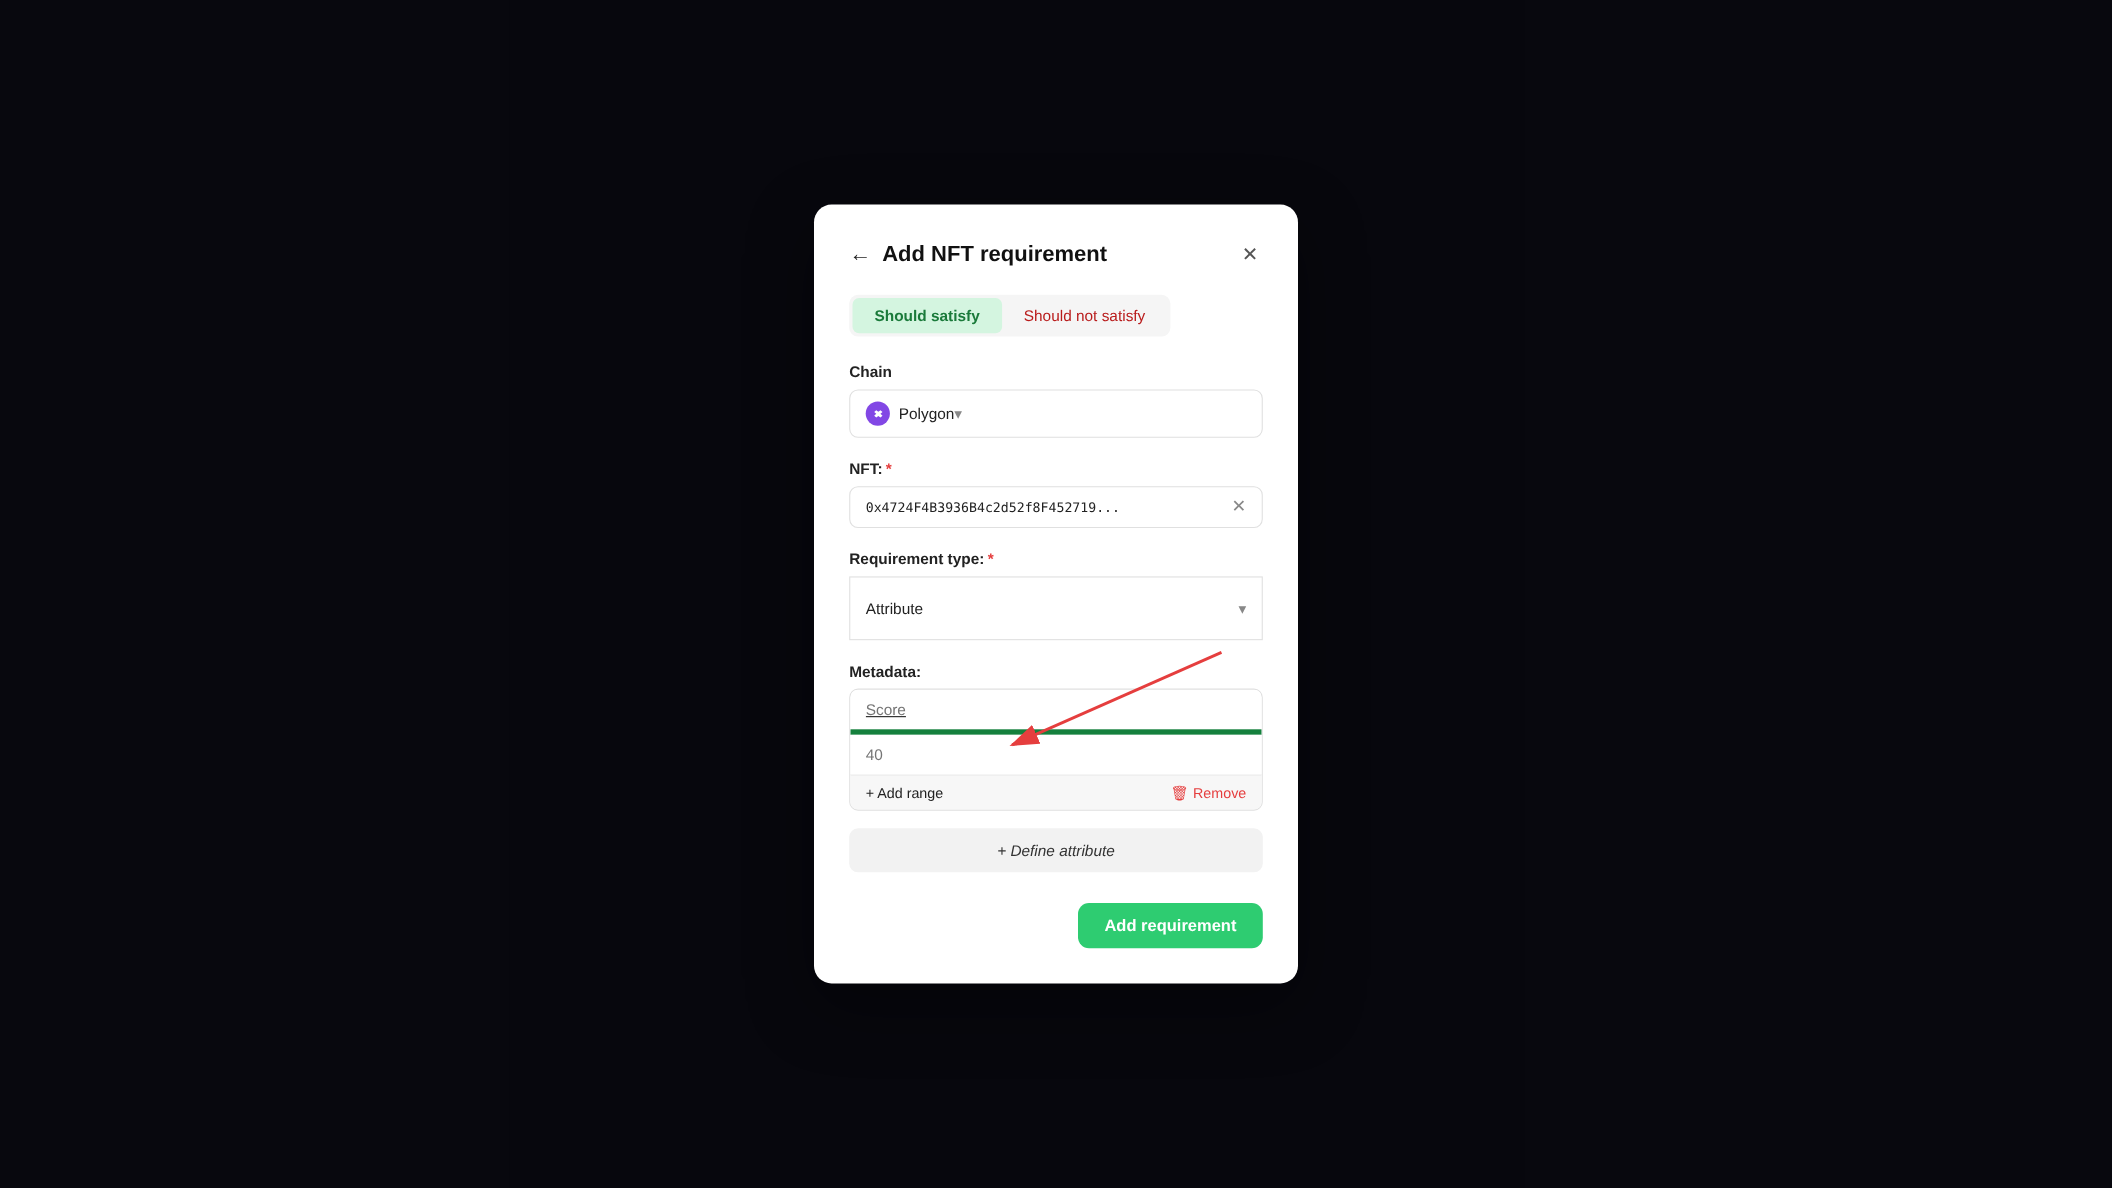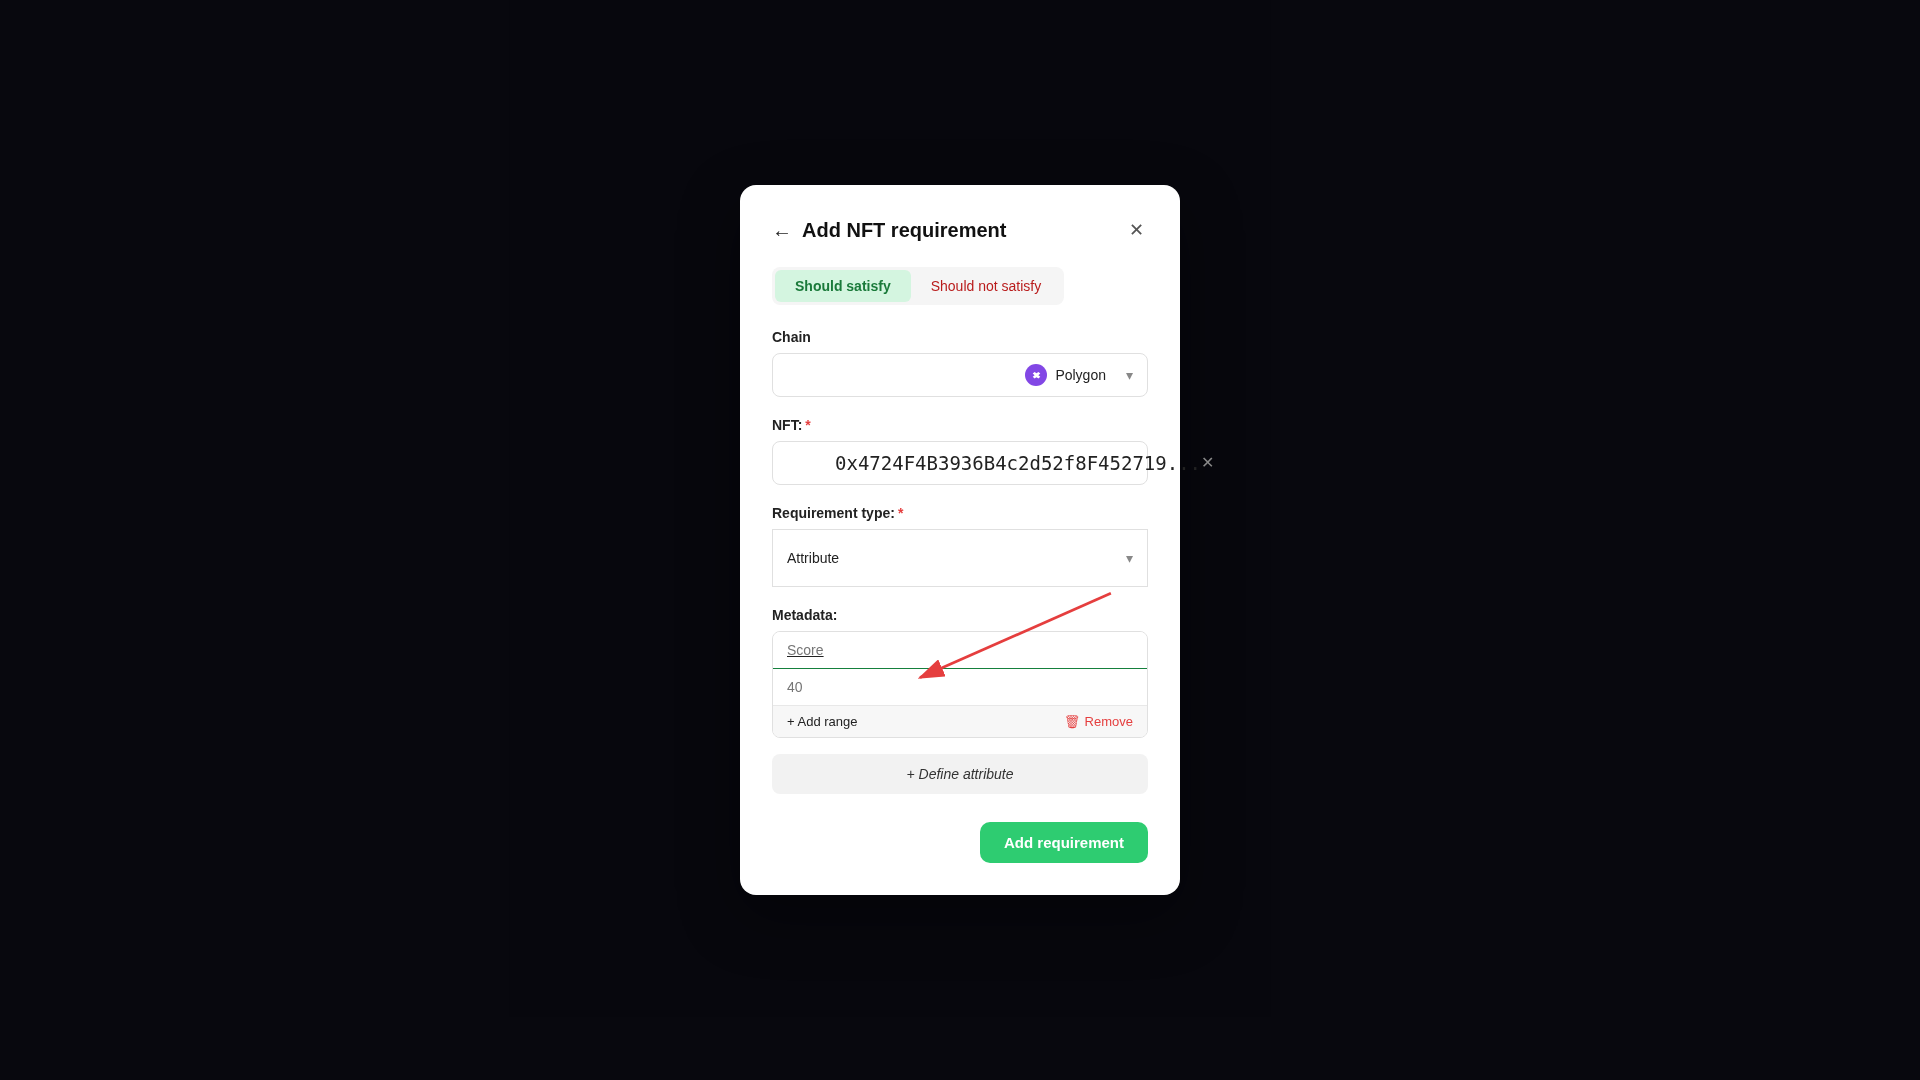--- a/index.html
+++ b/index.html
@@ -134,23 +134,22 @@
     .select-box {
       width: 100%;
       border: 1.5px solid #e0e0e0;
       border-radius: 8px;
       padding: 10px 14px;
       font-size: 14px;
       color: #222;
       background: #fff;
       display: flex;
       align-items: center;
-      justify-content: flex-end;
-      cursor: pointer;
-      gap: 20px;
+      justify-content: flex-start;
+      cursor: pointer;
     }
 
     .select-box-left {
       display: flex;
       align-items: center;
       gap: 8px;
     }
 
     .polygon-icon {
       width: 22px;
@@ -182,23 +181,22 @@
       font-size: 13px;
       color: #222;
       background: #fff;
       display: flex;
       align-items: center;
       justify-content: space-between;
     }
 
     .nft-address {
       font-family: monospace;
-      font-size: 19px;
-      color: #222;
-      margin-left: 48px;
+      font-size: 12px;
+      color: #222;
     }
 
     .nft-clear-btn {
       background: none;
       border: none;
       cursor: pointer;
       color: #888;
       font-size: 16px;
       line-height: 1;
     }
@@ -225,21 +223,21 @@
 
     .metadata-box {
       border: 1.5px solid #e0e0e0;
       border-radius: 8px;
       overflow: hidden;
     }
 
     .metadata-input {
       width: 100%;
       border: none;
-      border-bottom: 1px solid #15803d;
+      border-bottom: 5px solid #15803d;
       padding: 10px 14px;
       font-size: 14px;
       color: #222;
       outline: none;
       background: #fff;
       text-decoration: underline;
     }
 
     .metadata-value-input {
       width: 100%;

